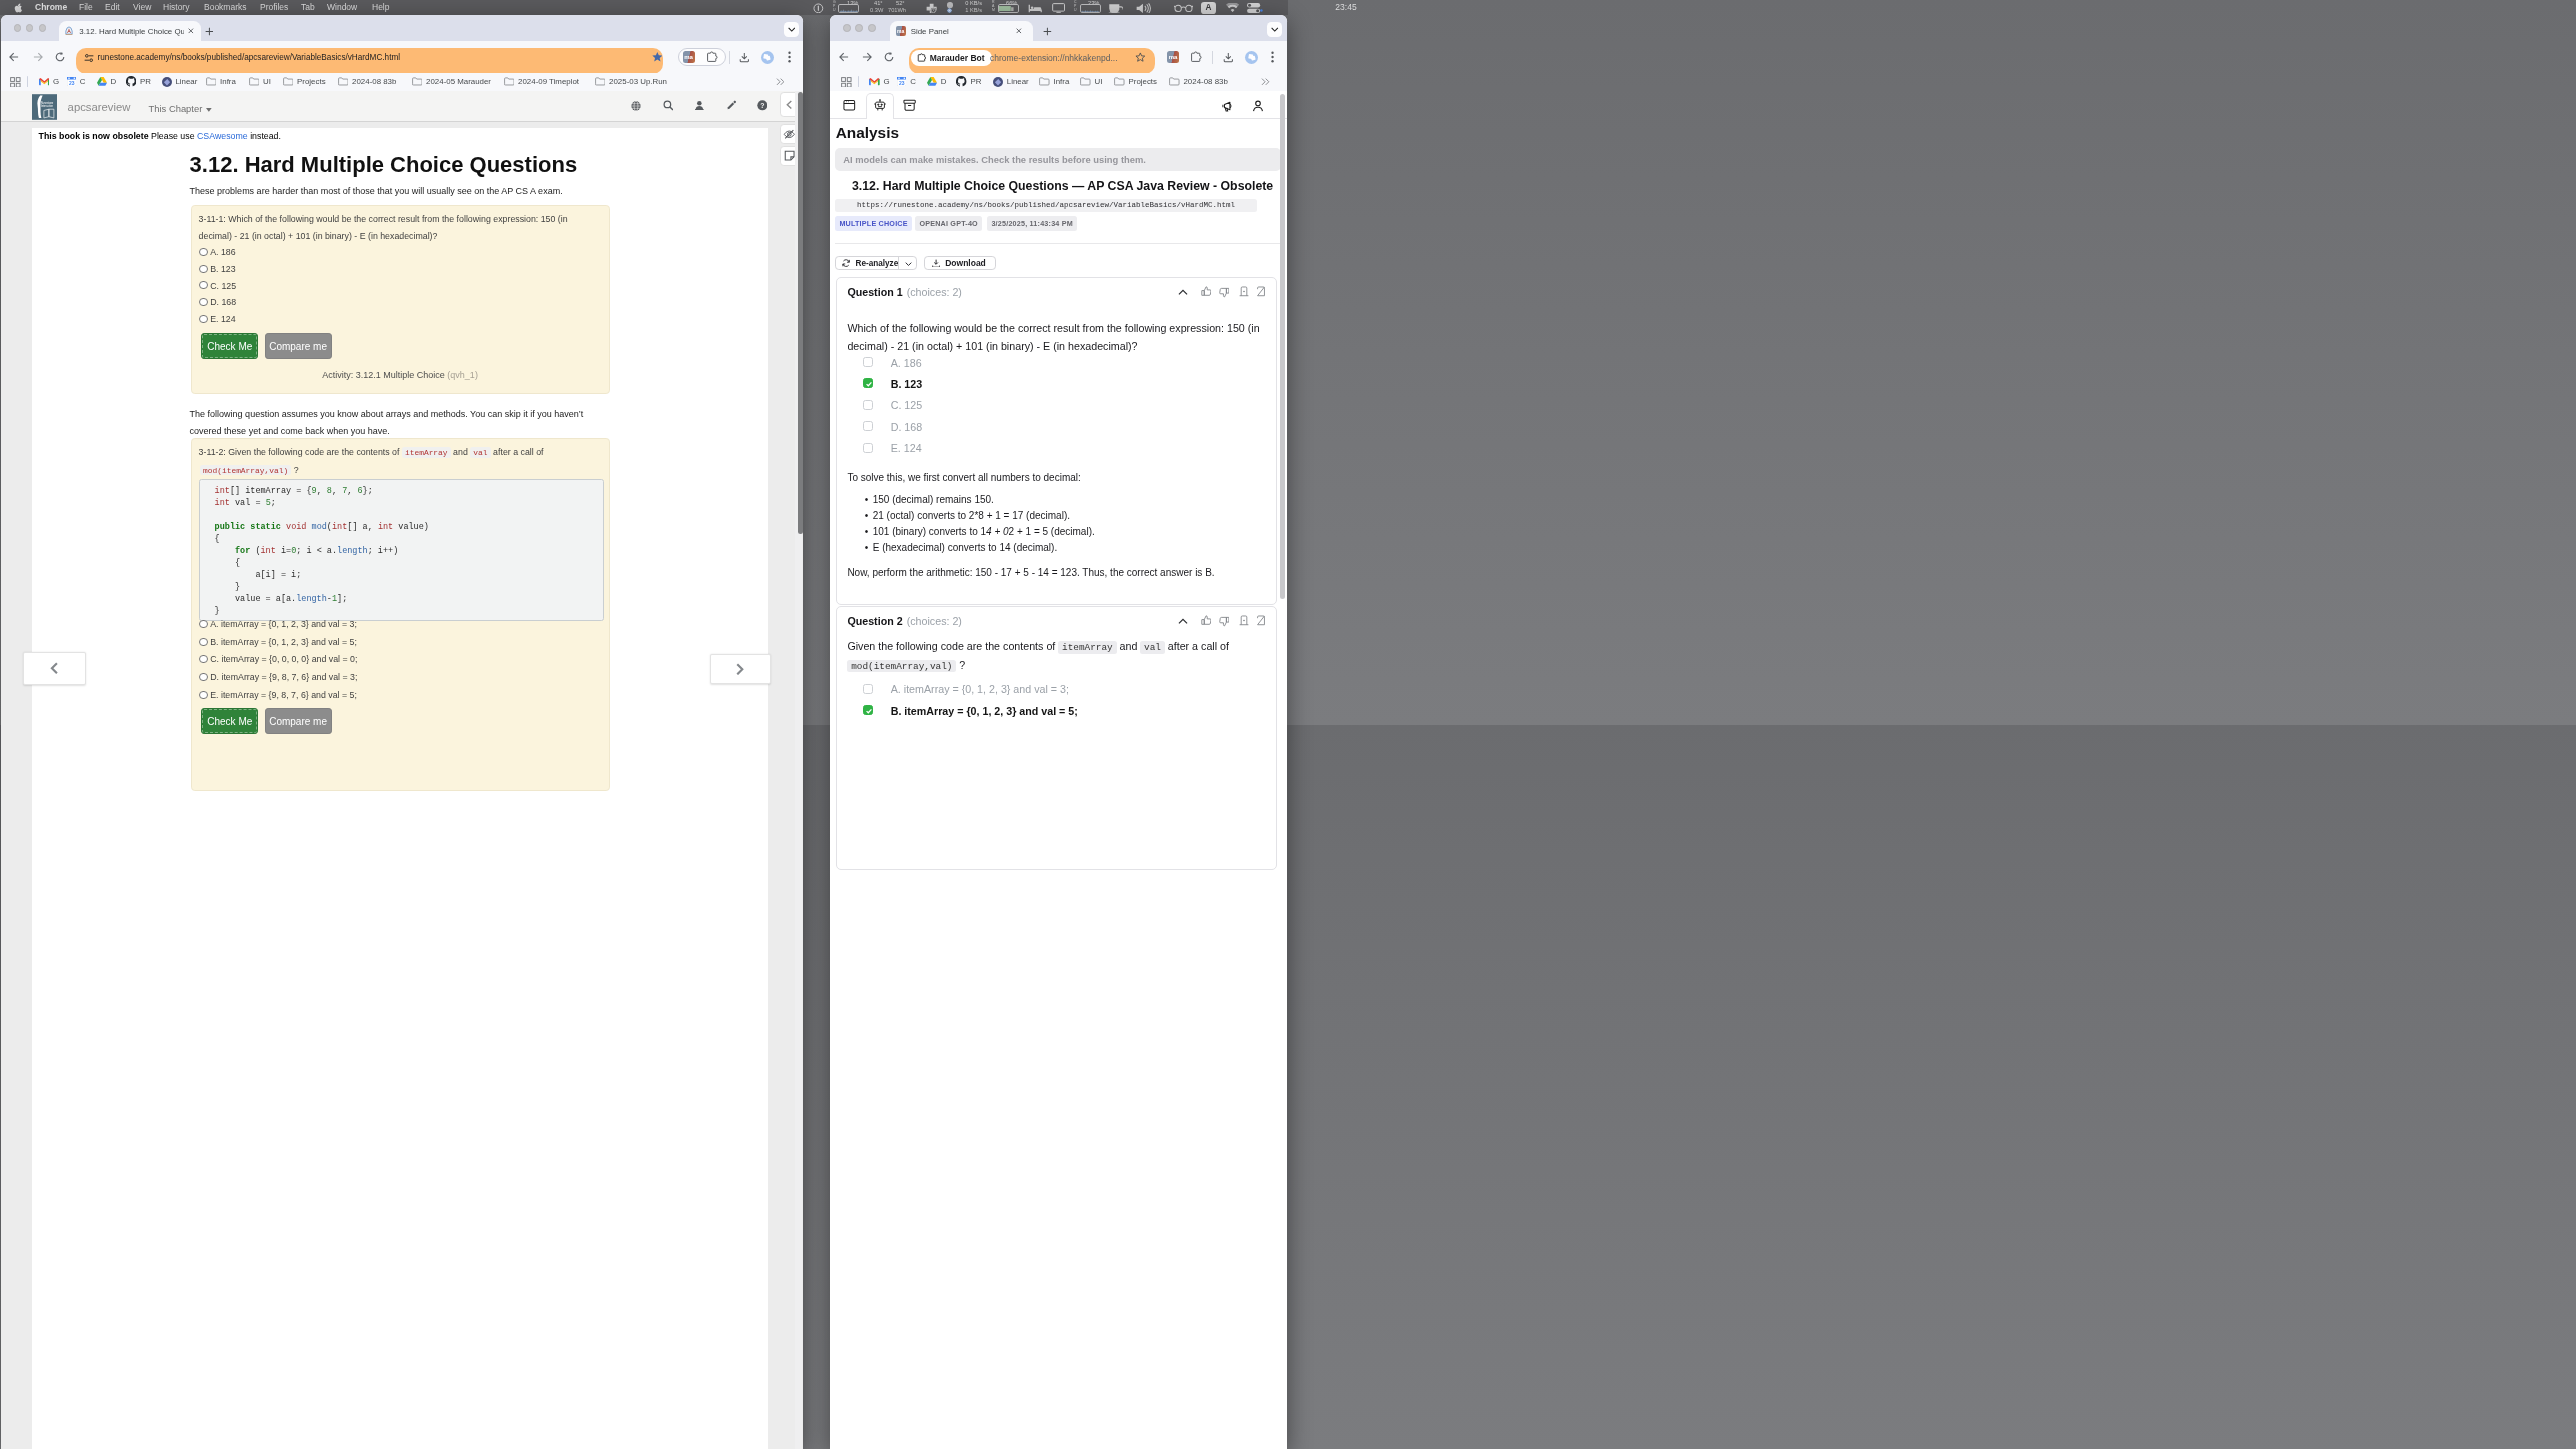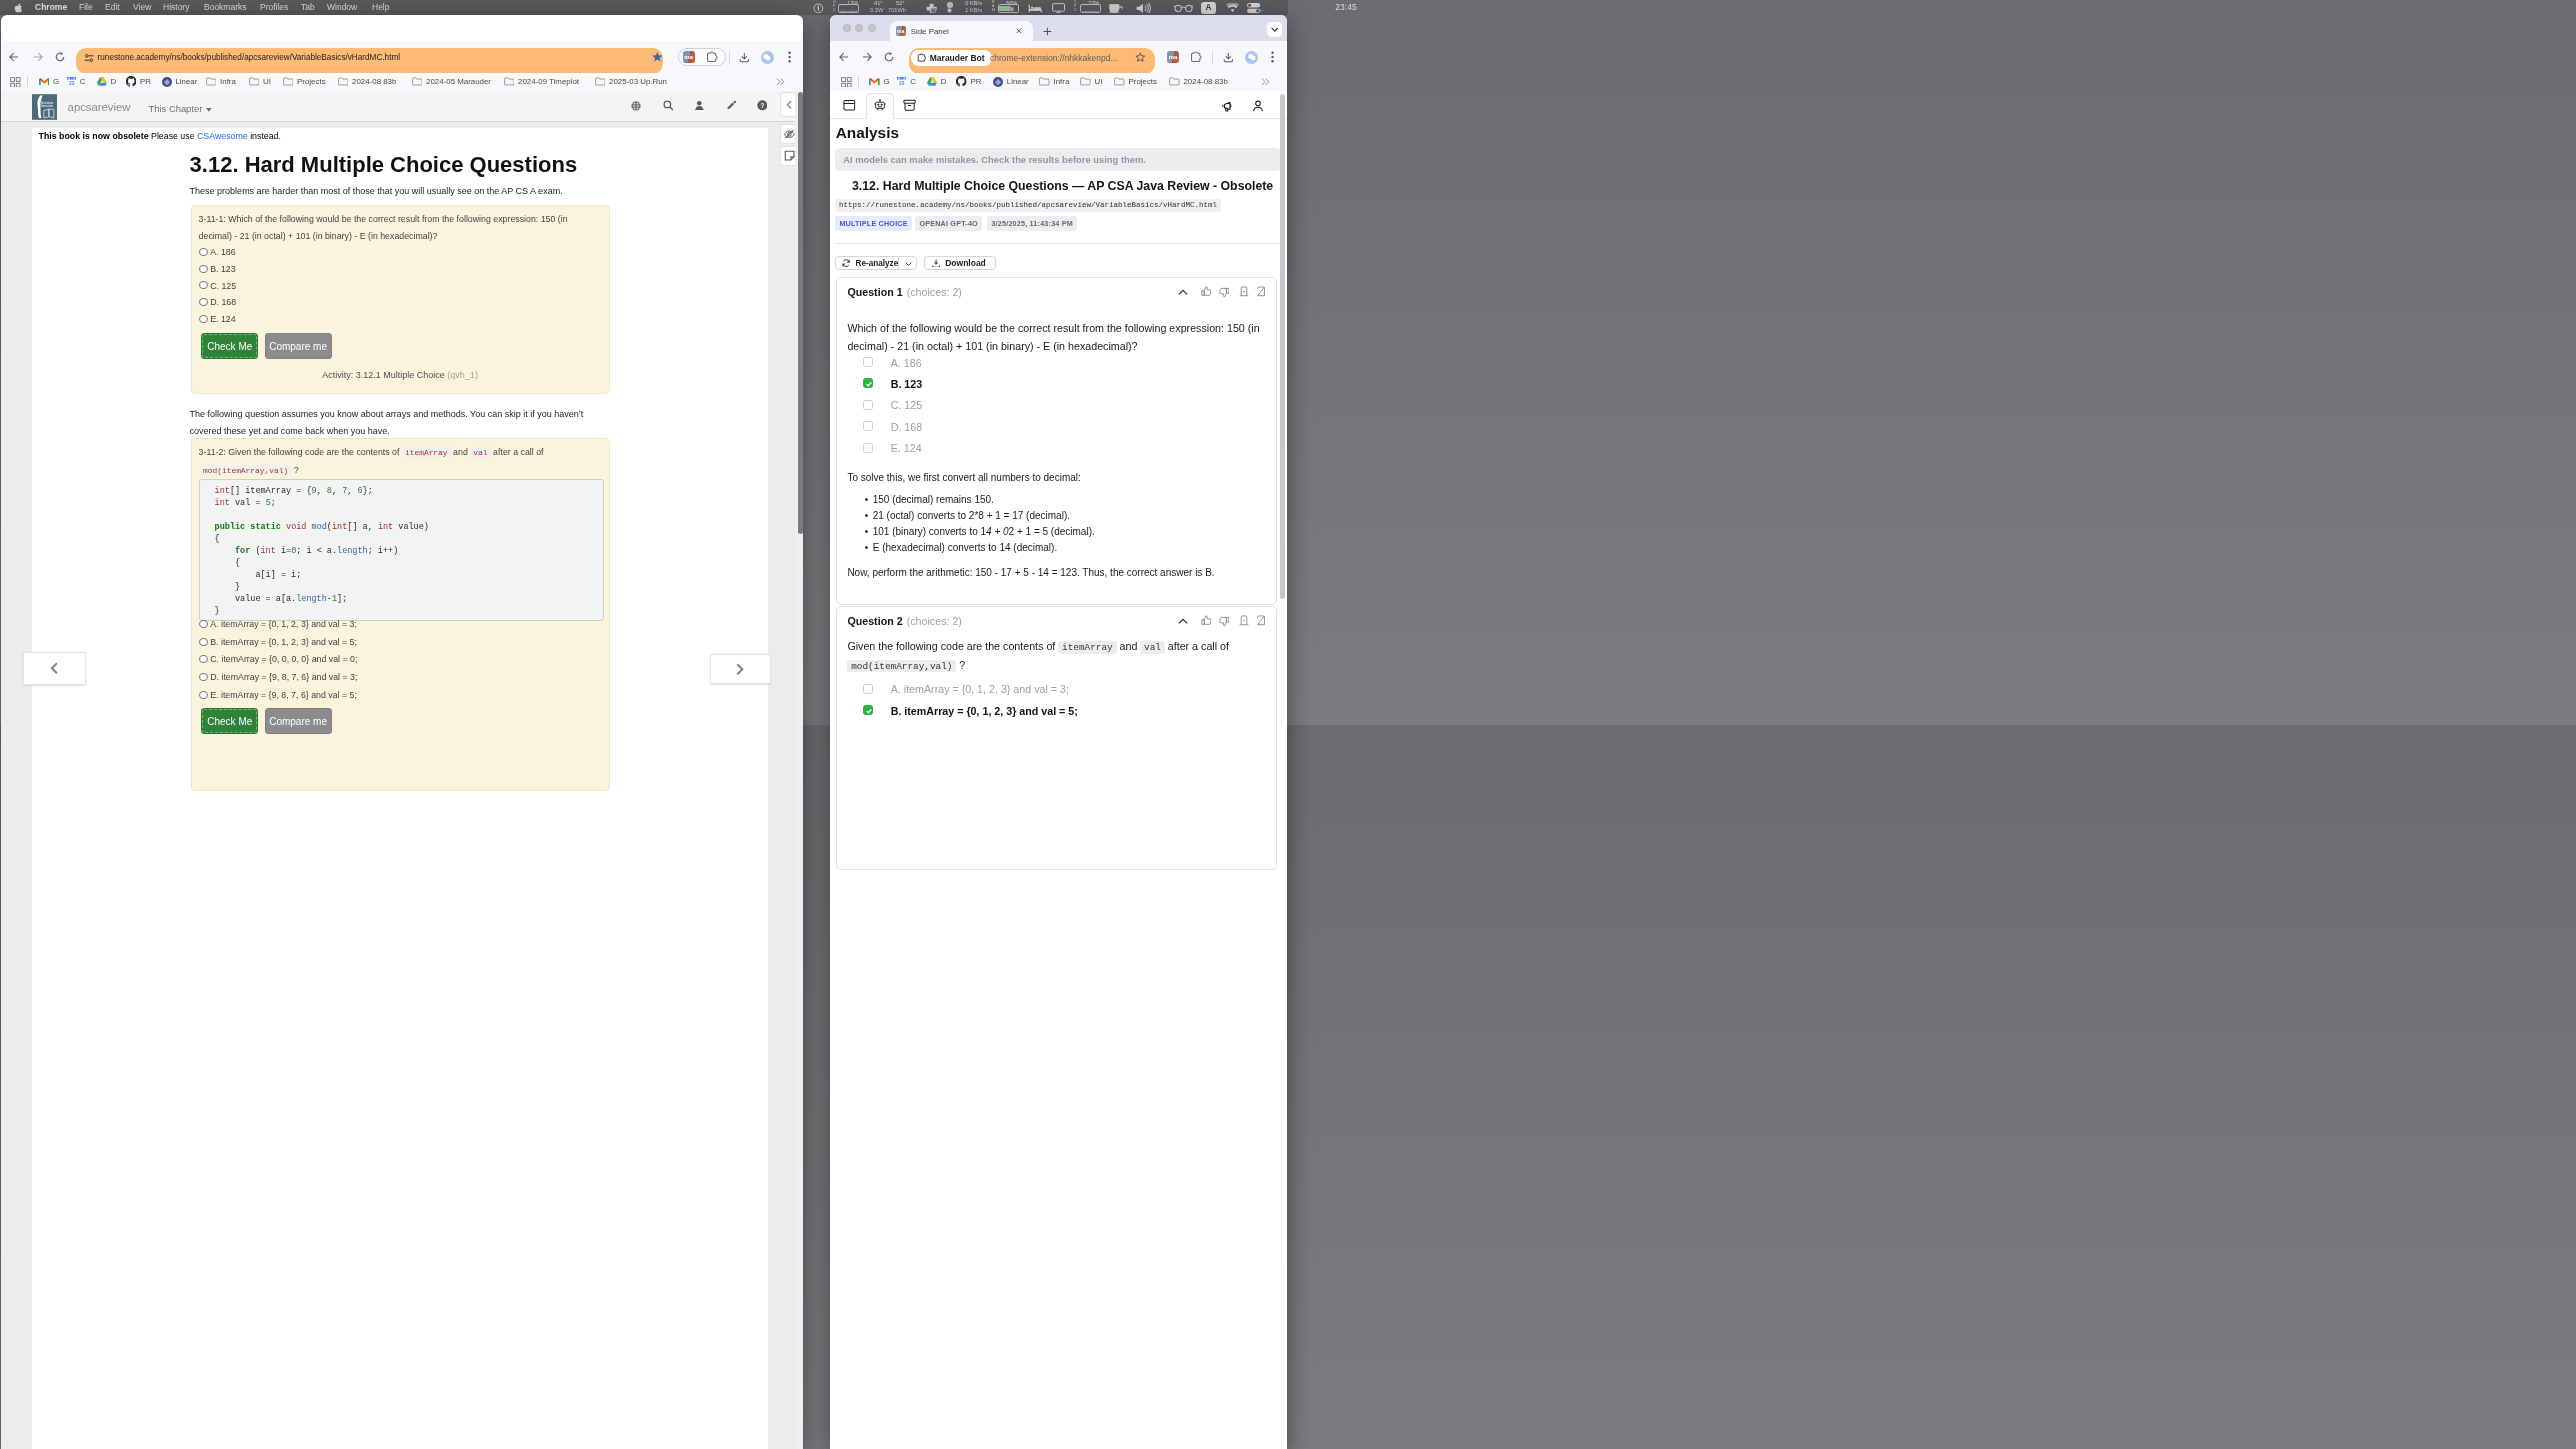--- a/index.html
+++ b/index.html
@@ -135,20 +135,43 @@
 <svg class="abs" style="left:1247px;top:2.5px" width="15.7" height="10" viewBox="0 0 25 16">
       <rect x="0" y="0" width="21" height="7" rx="3.5" fill="#d2d2d3"></rect>
       <circle cx="4" cy="3.5" r="2.4" fill="#545457"></circle>
       <rect x="0" y="9" width="21" height="7" rx="3.5" fill="#d2d2d3"></rect>
       <circle cx="17" cy="12.5" r="2.4" fill="#545457"></circle>
       <circle cx="23" cy="12" r="2" fill="#4a86e8"></circle>
     </svg>
 <span class="mi" style="left:1333px;width:26px;text-align:center;font-size:8.5px">23:45</span>
 </div>
 <div class="win" id="winL">
+<div class="tabstrip">
+<i class="tlight" style="left:13.2px"></i>
+      <i class="tlight" style="left:25px"></i>
+      <i class="tlight" style="left:38px"></i>
+<div class="tab" style="left:58px;width:142px;padding-left:5.7px">
+<svg width="10" height="10" viewBox="0 0 16 16">
+          <path d="M3 13 Q2 8 5 3 Q8 0 11 3 Q14 8 13 13 Z" fill="#eef3f8" stroke="#5b8ac2" stroke-width="1.2"></path>
+          <path d="M8 4 L11 11 H9.8L9 9H7L6.2 11H5Z M7.4 7.8h1.2L8 6.2Z" fill="#b5493f"></path>
+          <path d="M3 13h10l1 1H2Z" fill="#c8833c"></path>
+        </svg>
+<span class="tabtitle" style="margin-left:5px;width:105px">3.12. Hard Multiple Choice Qu</span>
+<svg width="5.7" height="5.7" viewBox="0 0 9 9" style="margin-left:3.8px">
+          <path d="M1 1l7 7M8 1L1 8" stroke="#44474a" stroke-width="1.3"></path>
+        </svg>
+</div>
+<svg class="abs" style="left:204px;top:12px" width="8.8" height="8.8" viewBox="0 0 14 14">
+        <path d="M7 1v12M1 7h12" stroke="#494c50" stroke-width="1.6"></path>
+      </svg>
+<div class="abs" style="left:783px;top:7px;width:15px;height:15px;background:#fdfdfe;border-radius:4.4px"></div>
+<svg class="abs" style="left:787px;top:12px" width="7.5" height="5" viewBox="0 0 12 8">
+        <path d="M1 1.5l5 5 5-5" stroke="#1f1f1f" stroke-width="1.7" fill="none"></path>
+      </svg>
+</div>
 <div class="toolbar">
 <svg class="abs" style="left:7.5px;top:10px" width="12" height="12" viewBox="0 0 19 19">
         <path d="M16 9.5H3.5M9 3.5 3 9.5l6 6" stroke="#606469" stroke-width="1.8" fill="none"></path>
       </svg>
 <svg class="abs" style="left:31px;top:10px" width="12" height="12" viewBox="0 0 19 19">
         <path d="M3 9.5h12.5M10 3.5l6 6-6 6" stroke="#a8abae" stroke-width="1.8" fill="none"></path>
       </svg>
 <svg class="abs" style="left:53px;top:10px" width="12" height="12" viewBox="0 0 19 19">
         <path d="M15.5 9.5a6 6 0 1 1-2-4.5" stroke="#606469" stroke-width="1.8" fill="none"></path>
         <path d="M13 1.5v4h-4z" fill="#606469"></path>
@@ -563,21 +586,21 @@
 <svg class="abs" style="left:421px;top:7.5px" width="14" height="14" viewBox="0 0 22 22" fill="none" stroke="#1f1f1f" stroke-width="1.7">
         <circle cx="11" cy="7" r="3.6"></circle>
         <path d="M4 19c.6-4.2 3.2-6 7-6s6.4 1.8 7 6"></path>
       </svg>
 <div class="abs" style="left:0;top:27px;width:36px;height:0.6px;background:#e3e3e7"></div>
 <div class="abs" style="left:64px;top:27px;right:0;height:0.6px;background:#e3e3e7"></div>
 <div class="abs" style="left:5.7px;top:33px;font-size:15.4px;font-weight:bold;color:#141417">Analysis</div>
 <div class="abs" style="left:5px;top:57px;width:446px;height:22.6px;border-radius:5px;background:#ececee"></div>
 <div class="abs" style="left:13.2px;top:63px;font-size:9.4px;font-weight:bold;color:#96969c">AI models can make mistakes. Check the results before using them.</div>
 <div class="abs" style="left:22px;top:88px;font-size:12.3px;font-weight:bold;color:#141417">3.12. Hard Multiple Choice Questions — AP CSA Java Review - Obsolete</div>
-<div class="abs" style="left:5px;top:108px;height:13.2px;background:#f0f0f2;border-radius:2.5px;font-family:'Liberation Mono',monospace;font-size:7.5px;color:#2f2f33;line-height:13.2px;padding:0 4px">https://runestone.academy/ns/books/published/apcsareview/VariableBasics/vHardMC.html</div>
+<div class="abs" style="left:5px;top:108px;height:13.2px;background:#f0f0f2;border-radius:2.5px;font-family:'Liberation Mono',monospace;font-size:7.5px;color:#2f2f33;line-height:13.2px;padding:0 22px">https://runestone.academy/ns/books/published/apcsareview/VariableBasics/vHardMC.html</div>
 <span class="chip abs" style="left:5px;top:125px;background:#e7eafb;color:#4753c7">MULTIPLE CHOICE</span>
 <span class="chip abs" style="left:85px;top:125px;background:#ededf0;color:#66666c">OPENAI GPT-4O</span>
 <span class="chip abs" style="left:157px;top:125px;background:#ededf0;color:#66666c">3/25/2025, 11:43:34 PM</span>
 <div class="abs" style="left:5px;top:152px;width:446px;height:0.6px;background:#e8e8ea"></div>
 <div class="pbtn" style="left:5px;top:165px;width:82px">
 <svg style="margin-left:6.3px" width="8.2" height="8.2" viewBox="0 0 14 14" fill="none" stroke="#202025" stroke-width="1.5">
           <path d="M12.3 5.5A5.5 5.5 0 0 0 2.5 3.5M1.7 8.5a5.5 5.5 0 0 0 9.8 2"></path>
           <path d="M12.5 1.5v4h-4M1.5 12.5v-4h4"></path>
         </svg>
 <span style="margin-left:5px;font-size:8.2px">Re-analyze</span>

